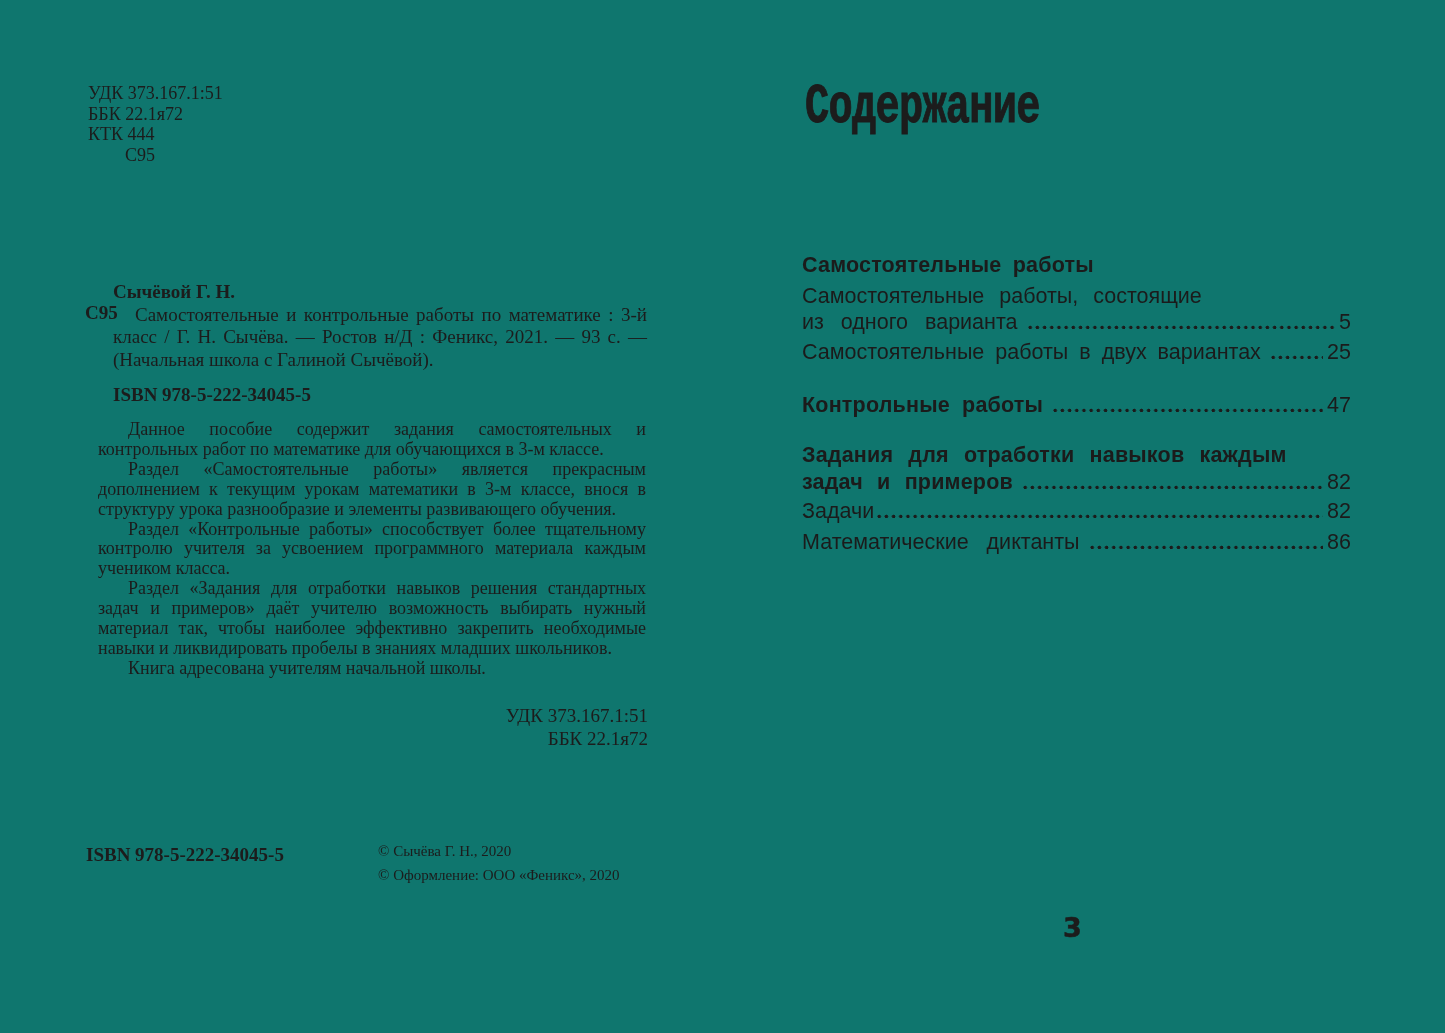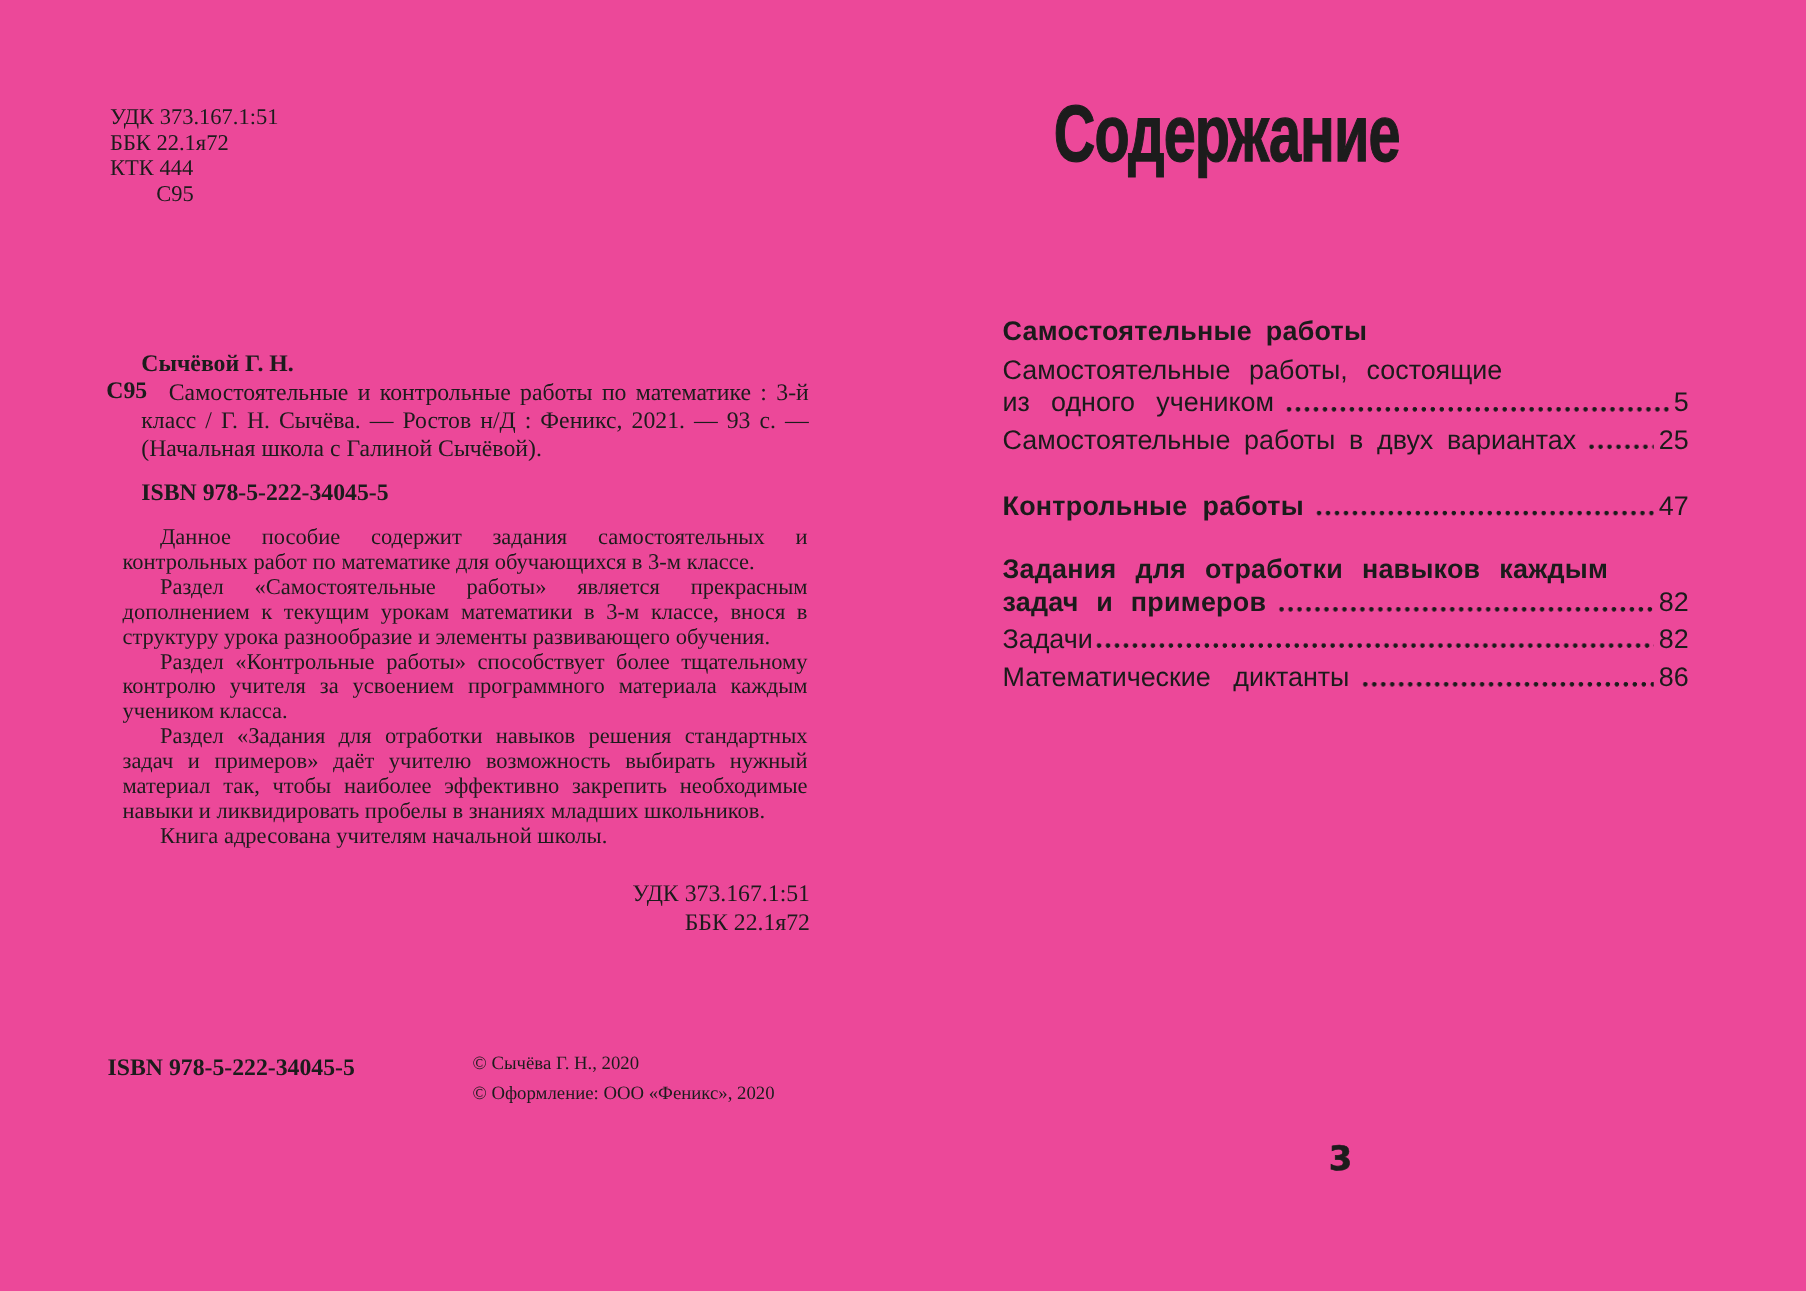--- a/index.html
+++ b/index.html
@@ -3,21 +3,21 @@
 <meta charset="utf-8">
 <style>
   * { margin:0; padding:0; box-sizing:border-box; }
   html,body { background:#ffffff; }
   body {
     width:1445px; height:1033px;
     font-family:"Liberation Serif", serif;
     color:#1c1c1c;
     -webkit-font-smoothing:antialiased;
   }
-  .canvas { position:relative; width:1445px; height:1033px; background:#ec4899; overflow:hidden; }
+  .canvas { position:relative; width:1445px; height:1033px; background:#0f766e; overflow:hidden; }
   .abs { position:absolute; }
 
   
   .top-codes { left:88px; top:83px; font-size:18px; line-height:20.5px; }
   .top-codes .sign { margin-left:37px; }
 
   .bib { left:113px; top:281px; width:534px; font-size:19px; line-height:22.5px; }
   .bib .author { font-weight:bold; }
   .bib .margin-code { position:absolute; left:-28px; top:21px; font-weight:bold; }
   .bib .desc { text-align:justify; text-indent:22px; }
@@ -26,23 +26,23 @@
   .annot { left:98px; top:420px; width:548px; font-size:18px; line-height:19.9px; text-align:justify; hyphens:auto; }
   .annot p { text-indent:30px; }
 
   .codes-right { left:99px; top:704px; width:549px; text-align:right; font-size:19px; line-height:23px; }
 
   .footer-isbn { left:86px; top:844px; font-size:19px; font-weight:bold; }
   .copyrights { left:378px; top:840px; font-size:15px; line-height:23.5px; }
 
   
   .toc-title {
-    left:843px; top:78px;
-    font-family:Liberation Sans, sans-serif; font-weight:bold;
-    font-size:64px; line-height:58px; letter-spacing:-1px;
+    left:805px; top:78px;
+    font-family:Liberation Mono, monospace; font-weight:bold;
+    font-size:56px; line-height:58px; letter-spacing:-1px;
     -webkit-text-stroke:1px #1c1c1c;
   }
   .toc-title .squeeze { display:inline-block; transform:scaleX(0.72); transform-origin:0 50%; white-space:nowrap; }
 
   .toc {
     left:802px; top:252px; width:549px;
     font-family:"Liberation Sans", sans-serif;
     font-size:21.5px; line-height:26px; color:#1b1b1b;
   }
   .toc-line { display:flex; align-items:flex-end; }
@@ -109,21 +109,21 @@
 
     <div class="toc-line bold" style="margin-bottom:5px; word-spacing:5px;">
       <span class="label">Самостоятельные работы</span>
     </div>
 
     <div class="toc-line" style="word-spacing:9px;">
       <span class="label">Самостоятельные работы, состоящие</span>
     </div>
 
     <div class="toc-line" style="margin-bottom:4px; word-spacing:11px;">
-      <span class="label">из одного учеником</span>
+      <span class="label">из одного варианта</span>
       <span class="leader"></span>
       <span class="pagenum">5</span>
     </div>
 
     <div class="toc-line" style="margin-bottom:27px; word-spacing:5px;">
       <span class="label">Самостоятельные работы в двух вариантах</span>
       <span class="leader"></span>
       <span class="pagenum">25</span>
     </div>
 

